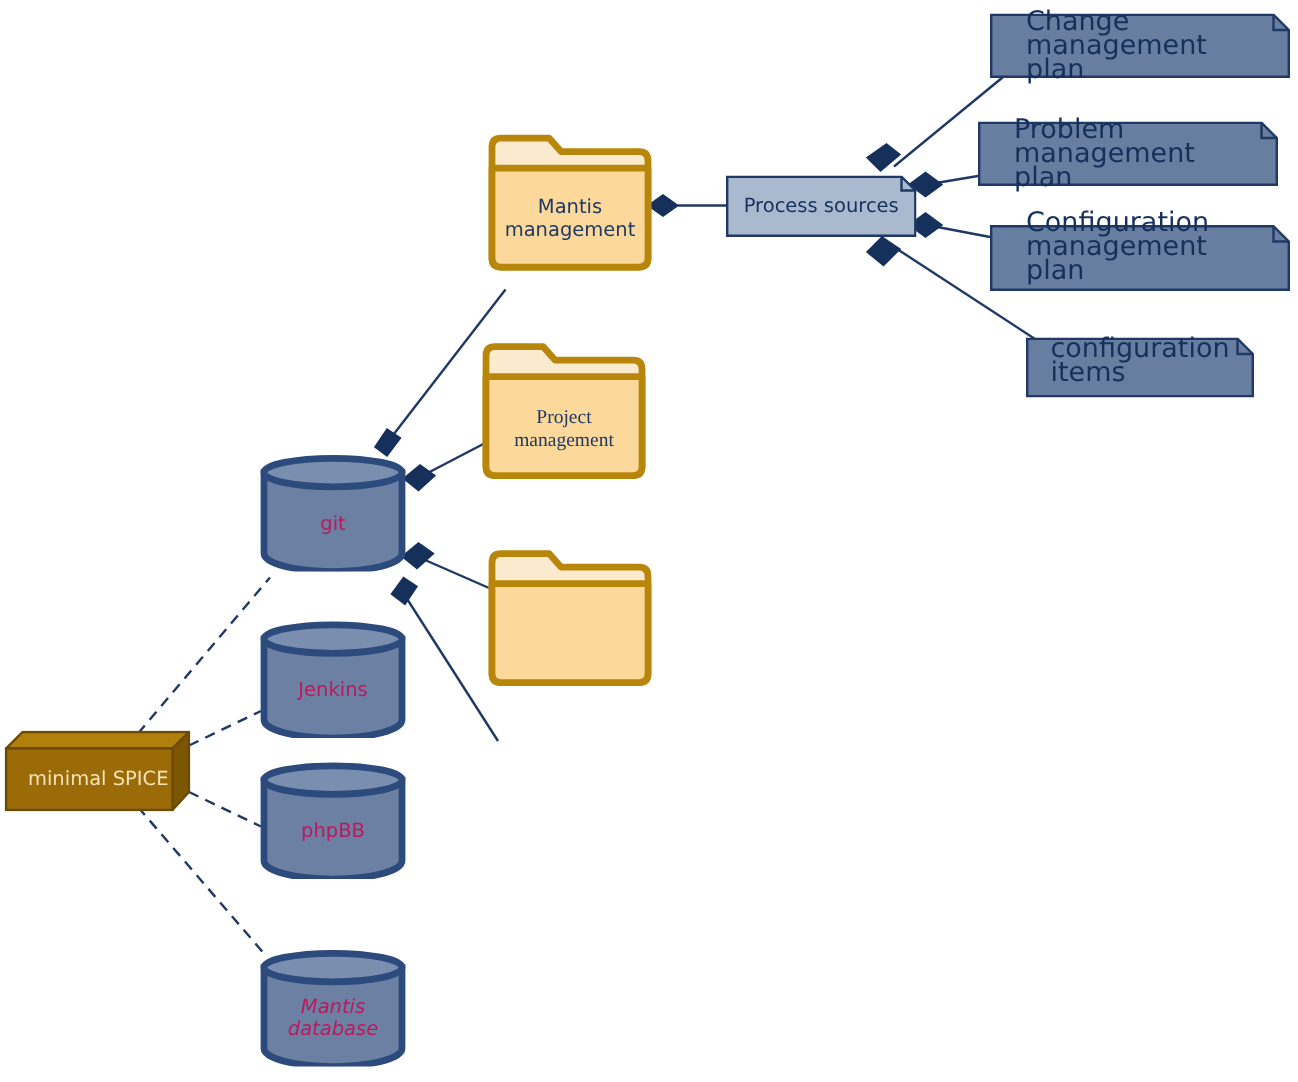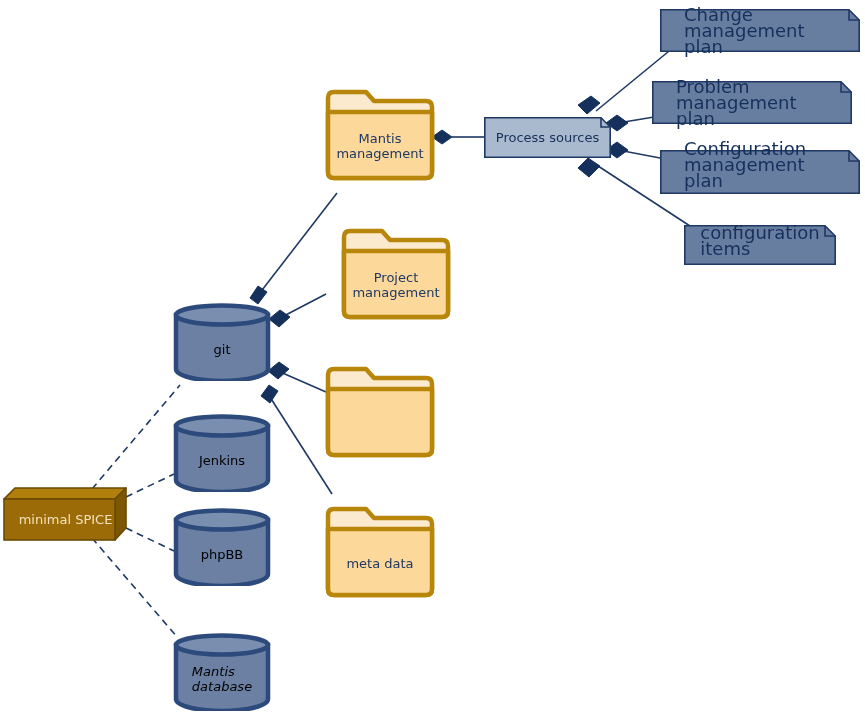--- a/index.html
+++ b/index.html
@@ -116,22 +116,22 @@
   }
   .cyl .cyl-label {
     position: absolute;
     left: 0;
     right: 0;
     top: 14px;
     bottom: 0;
     display: flex;
     align-items: center;
     justify-content: center;
-    text-align: left;
-    color: #000000;
+    text-align: center;
+    color: #be185d;
     font-size: 13px;
     line-height: 15px;
     box-sizing: border-box;
     white-space: pre-line;
   }
 
   
   .box3d {
     position: absolute;
   }
@@ -201,43 +201,36 @@
 
   <div class="folder node" style="left:322px; top:86px; width:116px; height:98px;">
     <svg class="folder-svg" width="116" height="98" viewBox="0 0 116 98">
       <path d="M6,12 Q6,6 12,6 L44,6 L52,15 L104,15 Q110,15 110,21 L110,86 Q110,92 104,92 L12,92 Q6,92 6,86 Z" fill="#fbeace" stroke="#b8860b" stroke-width="4.5" stroke-linejoin="round"></path>
       <path d="M6,26 L110,26 L110,86 Q110,92 104,92 L12,92 Q6,92 6,86 Z" fill="#fcd99b" stroke="#b8860b" stroke-width="4.5" stroke-linejoin="round"></path>
     </svg>
     <div class="folder-label">Mantis
 management</div>
   </div>
 
-  <div class="folder node" style="left:338px; top:225px; width:116px; height:98px;">
+  <div class="folder node" style="left:318px; top:225px; width:116px; height:98px;font-family:Liberation Serif, serif;">
     <svg class="folder-svg" width="116" height="98" viewBox="0 0 116 98">
       <path d="M6,12 Q6,6 12,6 L44,6 L52,15 L104,15 Q110,15 110,21 L110,86 Q110,92 104,92 L12,92 Q6,92 6,86 Z" fill="#fbeace" stroke="#b8860b" stroke-width="4.5" stroke-linejoin="round"></path>
       <path d="M6,26 L110,26 L110,86 Q110,92 104,92 L12,92 Q6,92 6,86 Z" fill="#fcd99b" stroke="#b8860b" stroke-width="4.5" stroke-linejoin="round"></path>
     </svg>
     <div class="folder-label">Project
 management</div>
   </div>
 
   <div class="folder node" style="left:322px; top:363px; width:116px; height:98px;">
     <svg class="folder-svg" width="116" height="98" viewBox="0 0 116 98">
       <path d="M6,12 Q6,6 12,6 L44,6 L52,15 L104,15 Q110,15 110,21 L110,86 Q110,92 104,92 L12,92 Q6,92 6,86 Z" fill="#fbeace" stroke="#b8860b" stroke-width="4.5" stroke-linejoin="round"></path>
       <path d="M6,26 L110,26 L110,86 Q110,92 104,92 L12,92 Q6,92 6,86 Z" fill="#fcd99b" stroke="#b8860b" stroke-width="4.5" stroke-linejoin="round"></path>
     </svg>
   </div>
 
-  <div class="folder node" style="left:322px; top:503px; width:116px; height:98px;">
-    <svg class="folder-svg" width="116" height="98" viewBox="0 0 116 98">
-      <path d="M6,12 Q6,6 12,6 L44,6 L52,15 L104,15 Q110,15 110,21 L110,86 Q110,92 104,92 L12,92 Q6,92 6,86 Z" fill="#fbeace" stroke="#b8860b" stroke-width="4.5" stroke-linejoin="round"></path>
-      <path d="M6,26 L110,26 L110,86 Q110,92 104,92 L12,92 Q6,92 6,86 Z" fill="#fcd99b" stroke="#b8860b" stroke-width="4.5" stroke-linejoin="round"></path>
-    </svg>
-    <div class="folder-label">meta data</div>
-  </div>
 
   <div class="rectnode node" style="left:484px; top:117px; width:127px; height:41px;">
     <svg class="rect-svg" width="127" height="41" viewBox="0 0 127 41">
       <path d="M0.8,0.8 L117,0.8 L126.2,10 L126.2,40.2 L0.8,40.2 Z" fill="#a9b9ce" stroke="#1f3864" stroke-width="1.6"></path>
       <path d="M117,0.8 L117,10 L126.2,10" fill="none" stroke="#1f3864" stroke-width="1.6"></path>
     </svg>
     <div class="rect-label">Process sources</div>
   </div>
 
   <div class="doc node" style="left:660px; top:9px; width:200px; height:43px;">

